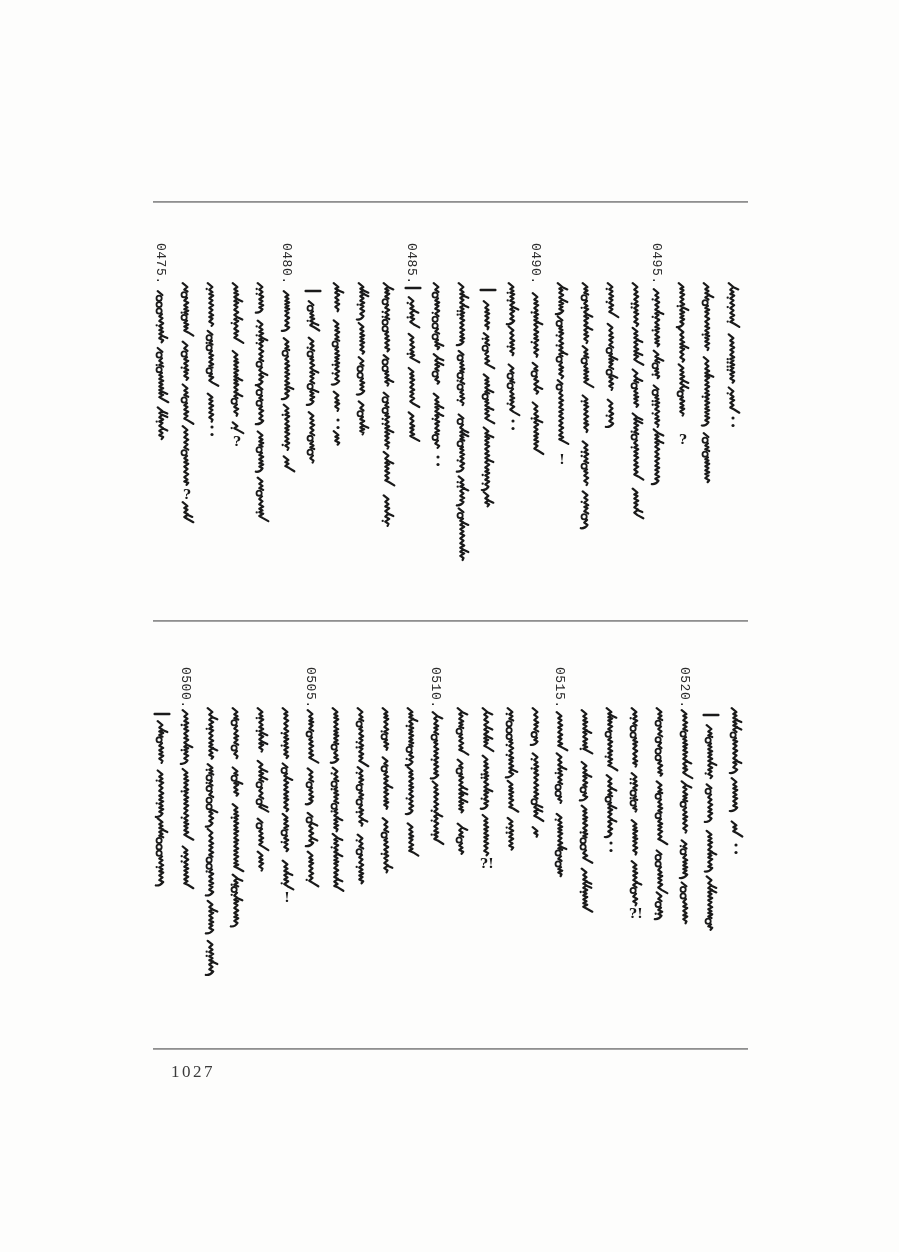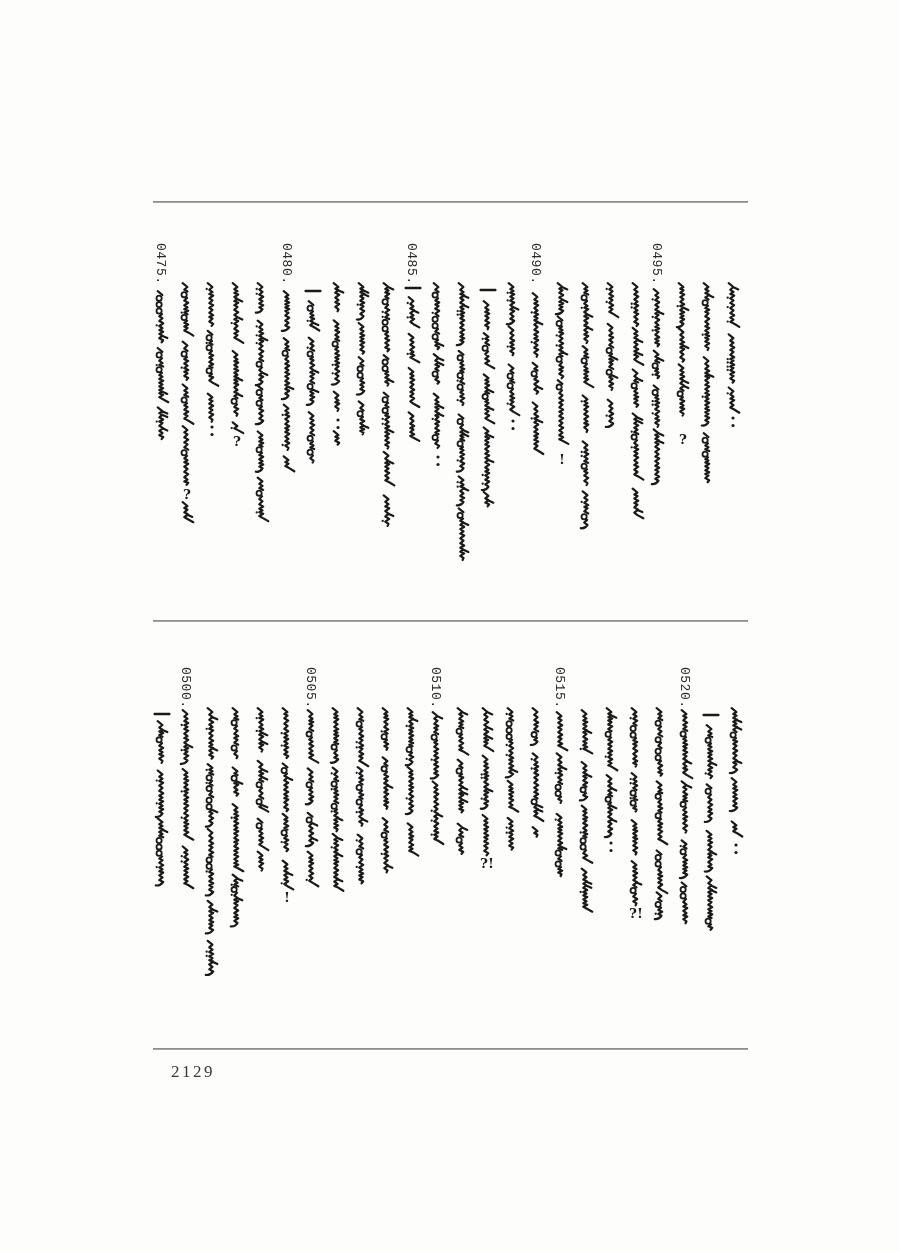--- a/index.html
+++ b/index.html
@@ -489,14 +489,14 @@
         <circle cx="705.7" cy="773.498517155787" r="1.15" fill="#1a1a1a"></circle>
         <rect x="702.5" y="713.7" width="17" height="2.6" rx="1" fill="#1a1a1a"></rect>
       </g>
       <g>
         <path d="M731.7 708.2L736.4 712.0L733.3 714.0L736.5 715.7L733.3 717.9L737.2 719.7L733.3 721.8L736.5 723.6L733.3 725.5L737.2 727.1L733.3 729.7L736.5 731.8M736 738.2L733.3 740.1L737.2 741.5L733.3 743.9L736.5 745.8L733.3 748.5L737.2 750.8L733.3 753.3L736.5 755.5L733.3 758.3L737.2 760.7L733.3 762.6L736.5 764.2L733.3 767.2L737.2 769.6Q734.0 773.6 729.8 773.0M731.7 778.2L736.4 782.0L733.3 784.5L736.5 786.6L733.3 788.5L737.2 790.0L733.3 792.6L736.5 794.6L733.3 796.7L737.2 798.4L733.3 801.2L736.5 803.5L733.3 805.7L737.2 807.6Q734.0 811.6 729.8 811.0M731.7 821.5L736.4 825.3L733.3 827.2L736.5 828.7L733.3 831.2L737.2 833.3L742.3 836.5M736 719.7L741.3 722.1M736 727.1L741.3 729.5M736 760.7L741.3 763.1" fill="none" stroke="#1a1a1a" stroke-width="2.2" stroke-linecap="round" stroke-linejoin="round"></path>
         <circle cx="733.1" cy="735.0491086536088" r="2.6" fill="none" stroke="#1a1a1a" stroke-width="1.8"></circle>
         <circle cx="736" cy="845" r="1.55" fill="#1a1a1a"></circle>
         <circle cx="736" cy="852.5" r="1.55" fill="#1a1a1a"></circle>
       </g>
     </svg>
-  <div class="page-number" id="pageNum" style="left: 171px; top: 1062px;">2129</div>
+  <div class="page-number" id="pageNum" style="left: 171px; top: 1062px;">1027</div>
 </div>
 
 </body></html>

